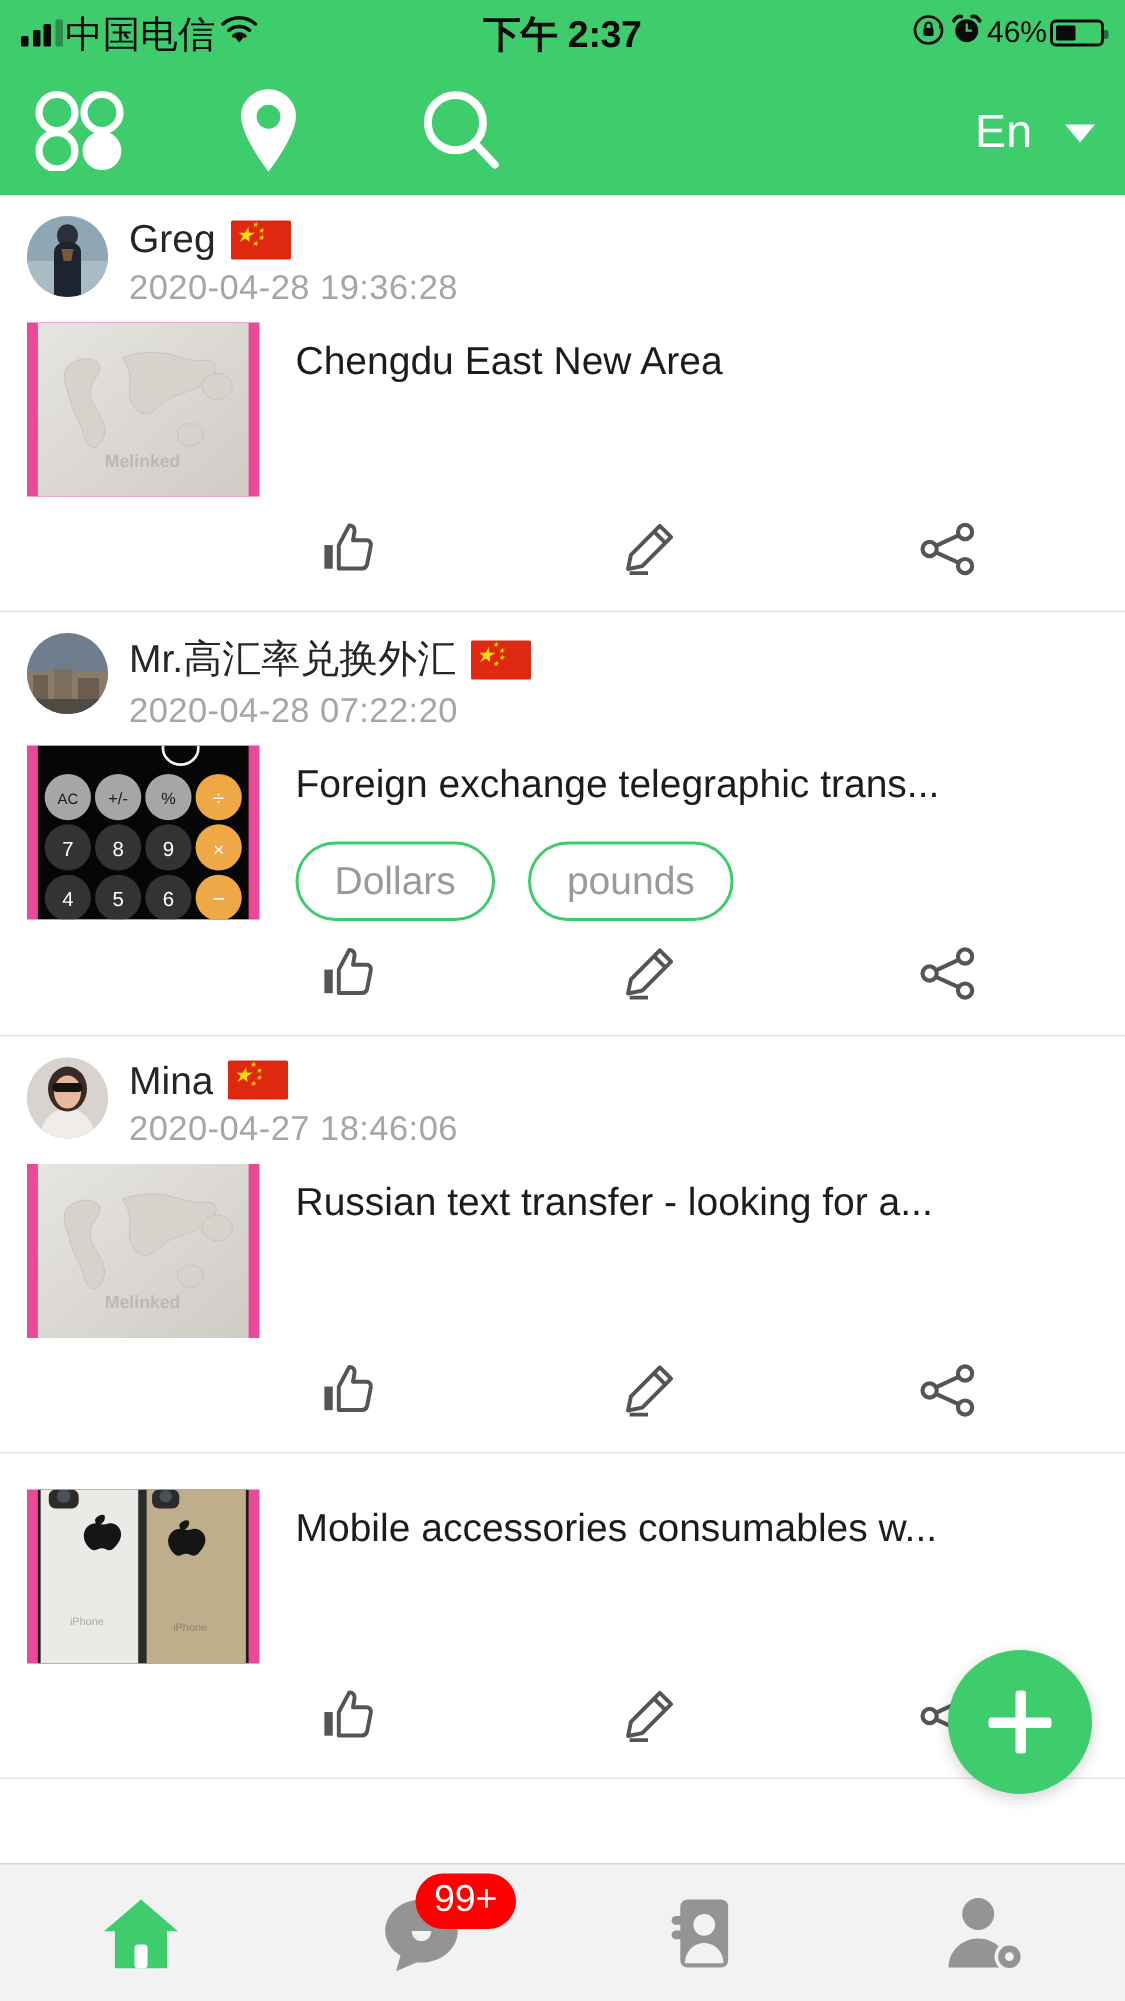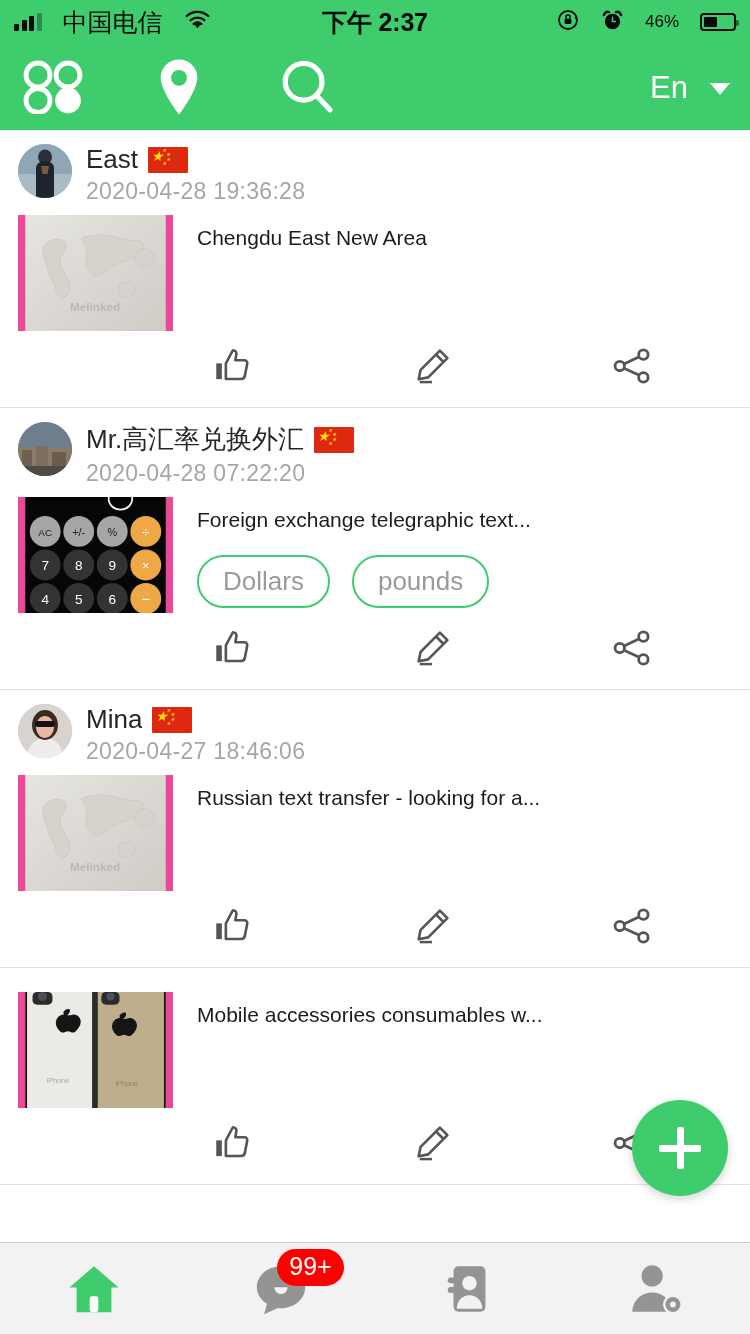--- a/index.html
+++ b/index.html
@@ -10,31 +10,31 @@
     overflow:hidden;
   }
   #app { position:relative; width:750px; height:1334px; background:#fff; }
 
   
   .status-bar {
     height:44px; background:#3ECC6D;
     display:flex; align-items:center; justify-content:space-between;
     padding:0 14px; color:#0a0a0a;
   }
-  .sb-left, .sb-right { display:flex; align-items:center; gap:21px; }
+  .sb-left, .sb-right { display:flex; align-items:center; gap:2px; }
   .sb-center { position:absolute; left:0; right:0; text-align:center;
                font-size:25px; font-weight:bold; letter-spacing:-0.2px; pointer-events:none; }
   .carrier { font-size:25px; letter-spacing:0px; font-weight:400; }
   .signal { display:flex; align-items:flex-end; gap:2.5px; height:18px; }
   .signal i { width:5px; background:#0a0a0a; border-radius:1px; display:block; }
   .signal i:nth-child(1){ height:7px; }
   .signal i:nth-child(2){ height:11px; }
   .signal i:nth-child(3){ height:15px; }
   .signal i:nth-child(4){ height:18px; opacity:.32; }
-  .battery-pct { font-size:17px; font-weight:400; }
+  .battery-pct { font-size:20px; font-weight:400; }
   .battery { width:36px; height:18px; border:2px solid #0a0a0a; border-radius:4px;
              position:relative; padding:2px; }
   .battery::after { content:""; position:absolute; right:-5px; top:5px; width:3px;
                     height:6px; background:#0a0a0a; border-radius:0 2px 2px 0; opacity:.5; }
   .battery b { display:block; height:100%; background:#0a0a0a; border-radius:1px; }
 
   
   .nav-bar {
     height:86px; background:#3ECC6D;
     display:flex; align-items:center; position:relative;
@@ -68,21 +68,21 @@
   .flag .s1 { font-size:5px; left:14px; top:1px; }
   .flag .s2 { font-size:5px; left:18px; top:5px; }
   .flag .s3 { font-size:5px; left:18px; top:10px; }
   .flag .s4 { font-size:5px; left:14px; top:14px; }
   .ptime { font-size:23px; color:#a6a6a6; margin-top:3px; letter-spacing:0.3px; }
 
   .post-body { display:flex; padding:10px 18px 0 18px; gap:24px; }
   .thumb { width:155px; height:116px; flex:none; overflow:hidden; background:#ec4899; }
   .thumb svg, .thumb .ph { width:100%; height:100%; display:block; }
   .post-main { flex:1; min-width:0; padding-top:10px; }
-  .ptitle { font-size:21px; color:#1c1c1c; line-height:1.22;
+  .ptitle { font-size:26px; color:#1c1c1c; line-height:1.22;
             white-space:nowrap; overflow:hidden; text-overflow:ellipsis; }
   .tags { display:flex; gap:22px; margin-top:22px;text-align:center; }
   .tag { border:2px solid #3ECC6D; border-radius:30px; padding:9px 24px;
          font-size:26px; color:#9a9a9a; white-space:nowrap; }
 
   .post-actions { display:flex; justify-content:flex-end; gap:0; padding:6px 18px 12px 0; }
   .act { width:200px; display:flex; align-items:center; justify-content:center;
          height:58px; cursor:pointer; }
   .act svg { width:42px; height:42px; }
 
@@ -196,21 +196,21 @@
           <svg viewBox="0 0 54 54">
             <rect width="54" height="54" fill="#8fa6b5"></rect>
             <rect y="30" width="54" height="24" fill="#a9bcc6"></rect>
             <ellipse cx="27" cy="13" rx="7" ry="7.5" fill="#2a2f38"></ellipse>
             <path d="M18 24c0-4 4-7 9-7s9 3 9 7v30H18z" fill="#1d2430"></path>
             <path d="M23 22h8l-1.5 8h-5z" fill="#7a5a3a"></path>
           </svg>
         </div>
         <div class="head-txt">
           <div class="name-row">
-            <span class="uname">East</span>
+            <span class="uname">Greg</span>
             <span class="flag">
               <i class="st big">★</i>
                 <i class="st s1">★</i>
                 <i class="st s2">★</i>
                 <i class="st s3">★</i>
                 <i class="st s4">★</i>
             </span>
           </div>
           <div class="ptime">2020-04-28 19:36:28</div>
         </div>
@@ -319,21 +319,21 @@
               <circle cx="59" cy="112" r="17" fill="#333"></circle>
                 <text x="59" y="118" font-size="15" fill="#fff" text-anchor="middle" font-family="Liberation Sans, sans-serif">5</text>
               <circle cx="96" cy="112" r="17" fill="#333"></circle>
                 <text x="96" y="118" font-size="15" fill="#fff" text-anchor="middle" font-family="Liberation Sans, sans-serif">6</text>
               <circle cx="133" cy="112" r="17" fill="#efa846"></circle>
                 <text x="133" y="118" font-size="16" fill="#fff" text-anchor="middle" font-family="Liberation Sans, sans-serif">−</text>
             </g>
           </svg>
         </div>
         <div class="post-main">
-          <div class="ptitle">Foreign exchange telegraphic text...</div>
+          <div class="ptitle">Foreign exchange telegraphic trans...</div>
           <div class="tags">
             <span class="tag">Dollars</span>
             <span class="tag">pounds</span>
           </div>
         </div>
       </div>
       <div class="post-actions">
         <div class="act">
           <svg viewBox="0 0 24 24">
             <path d="M8.5 10.5l4-7.5c1.3 0 2.2 1 2 2.3l-.6 3.4h5.2c1 0 1.8.9 1.6 1.9l-1.4 7.2c-.2.9-1 1.6-2 1.6H8.5z" fill="none" stroke="#555" stroke-width="1.5" stroke-linejoin="round"></path>

